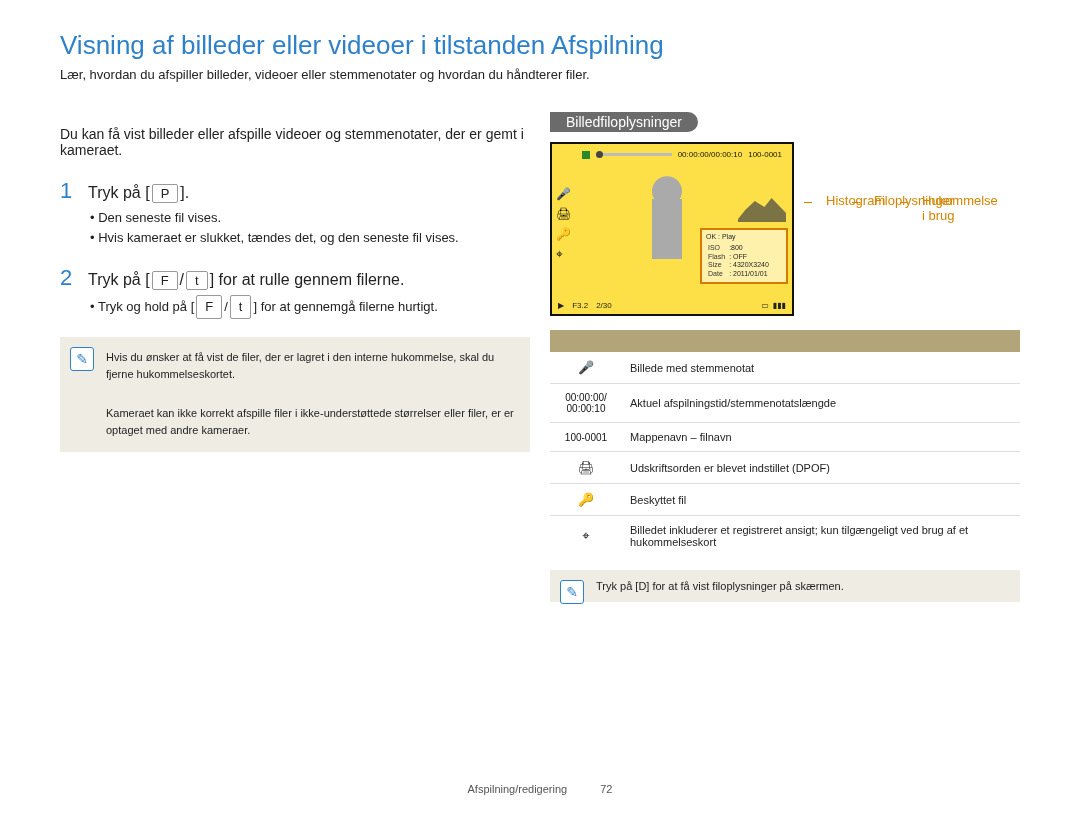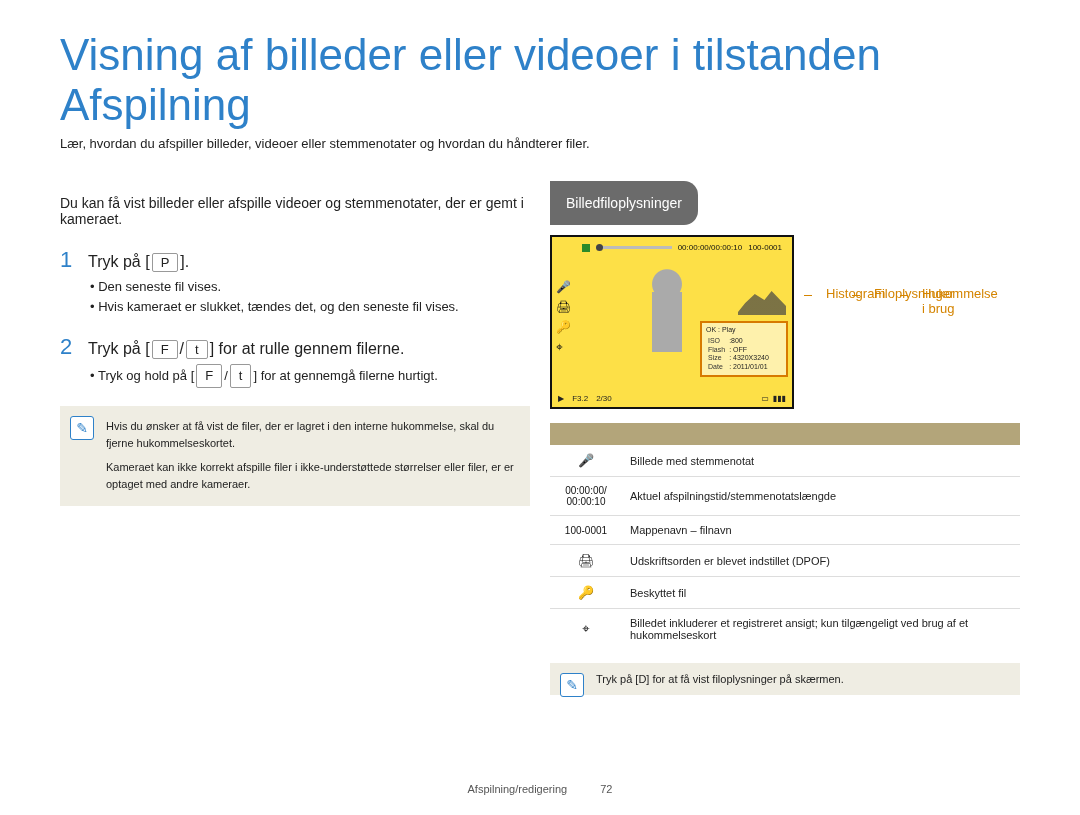--- a/index.html
+++ b/index.html
@@ -15,38 +15,38 @@
     width: 1080px;
     height: 815px;
     box-sizing: border-box;
     padding: 30px 60px 20px 60px;
     background: #fff;
     position: relative;
   }
   h1.title {
     color: #2e81c9;
     font-weight: 400;
-    font-size: 44px;
+    font-size: 26px;
     margin: 0 0 6px 0;
   }
   .subtitle {
     font-size: 13px;
     margin: 0 0 30px 0;
   }
   .columns {
     display: flex;
     gap: 20px;
   }
   .left-col { flex: 0 0 470px; }
   .right-col { flex: 1 1 auto; }
   .section-tab {
     display: inline-block;
     background: #6b6b6b;
     color: #fff;
-    padding: 14px 16px;
+    padding: 2px 16px;
     border-top-right-radius: 14px;
     border-bottom-right-radius: 14px;
     font-size: 14px;
     margin-bottom: 10px;
   }
   .intro {
     font-size: 14px;
     margin-bottom: 20px;
   }
   .step-num {
@@ -285,21 +285,21 @@
         <span class="step-text">
           <span>Tryk på [</span><span class="key">F</span><span>/</span><span class="key">t</span><span>] for at rulle gennem filerne.</span>
         </span>
       </div>
       <div class="step-sub">
         <span>• Tryk og hold på [</span><span class="key">F</span><span>/</span><span class="key">t</span><span>] for at gennemgå filerne hurtigt.</span>
       </div>
 
       <div class="note-box">
         <div class="note-icon">✎</div>
-        <div style="margin-bottom:6px;">Hvis du ønsker at få vist de filer, der er lagret i den interne hukommelse, skal du fjerne hukommelseskortet.</div>
+        <div style="margin-bottom:21px;">Hvis du ønsker at få vist de filer, der er lagret i den interne hukommelse, skal du fjerne hukommelseskortet.</div>
         <div>Kameraet kan ikke korrekt afspille filer i ikke-understøttede størrelser eller filer, er er optaget med andre kameraer.</div>
       </div>
 
     </div>
 
     <div class="right-col">
 
       <div class="section-tab">Billedfiloplysninger</div>
 
       <div class="cam-wrap">

